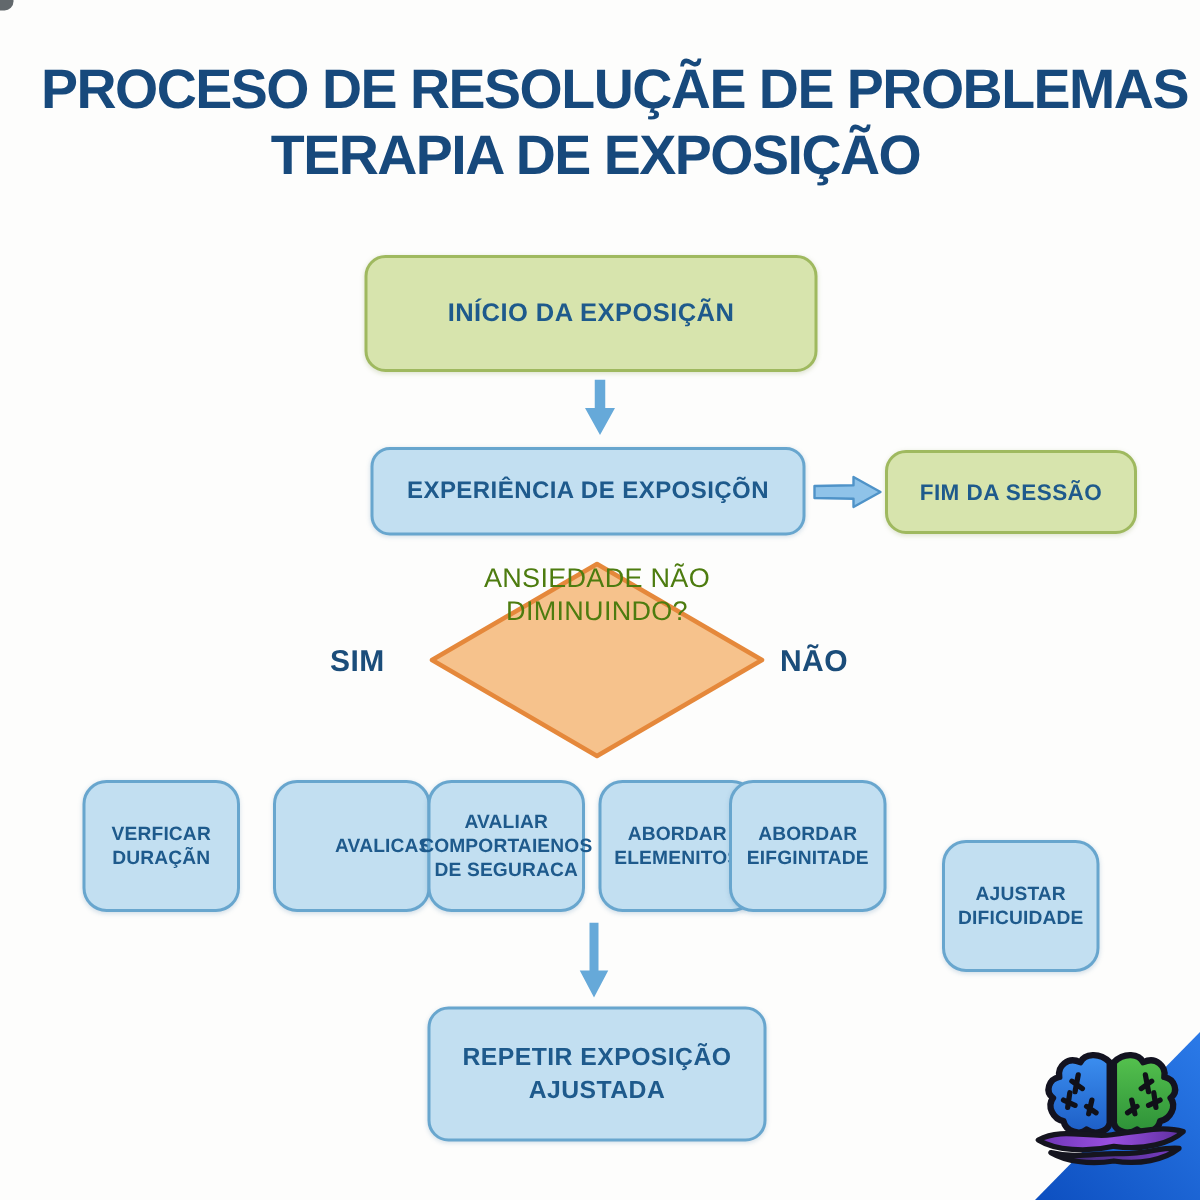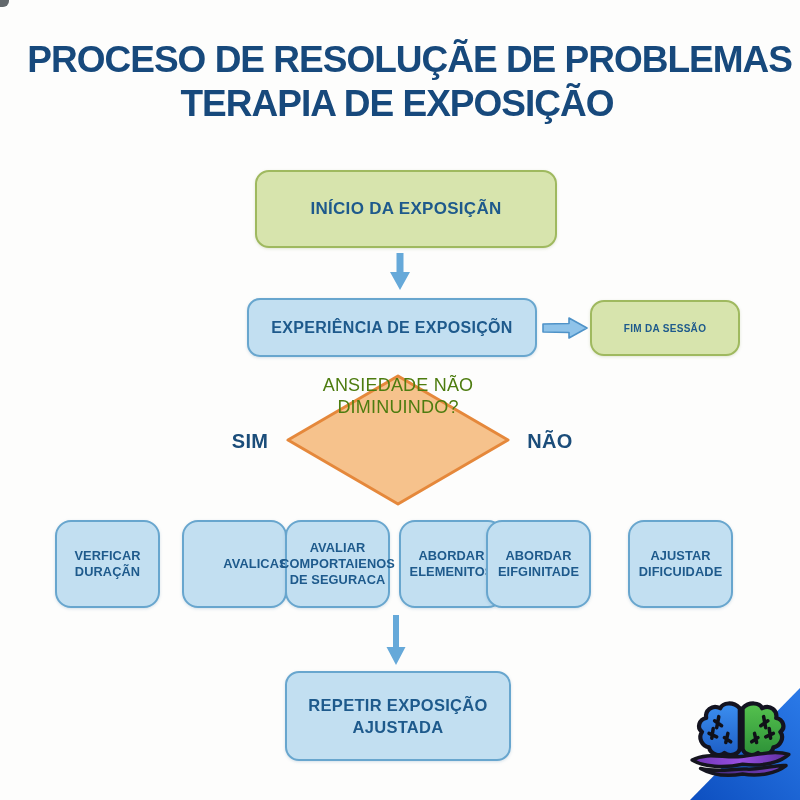--- a/index.html
+++ b/index.html
@@ -30,50 +30,50 @@
     box-sizing:border-box;
   }
   .green{
     background:#d7e4ad;border:2.5px solid #9fb95f;border-radius:14px;
     box-shadow:0 1px 3px rgba(140,160,90,.25);
   }
   .blue{
     background:#c2dff1;border:2.5px solid #68a6ce;border-radius:13px;
     box-shadow:0 1px 3px rgba(90,140,180,.25);
   }
-  .start{left:243px;top:170px;width:302px;height:78px;font-size:17px;margin-left:12px;}
+  .start{left:243px;top:170px;width:302px;height:78px;font-size:17px;}
   .experience{left:247px;top:298px;width:290px;height:59px;font-size:16px;text-align:right;}
-  .end-session{left:590px;top:300px;width:150px;height:56px;font-size:10px;}
+  .end-session{left:590px;top:300px;width:168px;height:56px;font-size:15px;}
 
   .arrow{position:absolute;}
   .arrow-down-1{left:388px;top:253px;}
   .arrow-down-2{left:384px;top:615px;}
   .arrow-right-1{left:542px;top:316px;}
 
   .diamond-wrap{position:absolute;left:286px;top:374px;width:224px;height:132px;}
   .diamond-text{
     position:absolute;left:0;top:0;width:224px;height:132px;
     display:flex;flex-direction:column;align-items:center;justify-content:flex-start;
     color:#4d7c0f;font-weight:400;font-size:18px;line-height:22px;letter-spacing:.2px;
     text-align:center;
   }
   .branch-label{
-    position:absolute;top:430px;width:60px;text-align:center;
+    position:absolute;top:430px;width:60px;
     color:#1b4d7a;font-weight:800;font-size:20px;letter-spacing:.3px;
   }
   .label-yes{left:220px;}
   .label-no{left:520px;}
 
   .strategy{
     top:520px;width:105px;height:88px;border-radius:16px;
     font-size:12.8px;line-height:16px;letter-spacing:.1px;
     padding:2px;overflow:visible;
   }
   .s0{left:55px;}  .s1{left:182px;padding-left:44px;} .s2{left:285px;}
-  .s3{left:399px;} .s4{left:486px;} .s5{left:628px;}
+  .s3{left:399px;} .s4{left:486px;} .s5{left:628px;margin-top:40px;}
 
   .repeat{
     left:285px;top:671px;width:226px;height:90px;border-radius:14px;
     font-size:16.5px;line-height:22px;flex-direction:column;
   }
 
   .logo{position:absolute;right:0;bottom:0;width:130px;height:130px;}
 </style>
 </head>
 <body>

